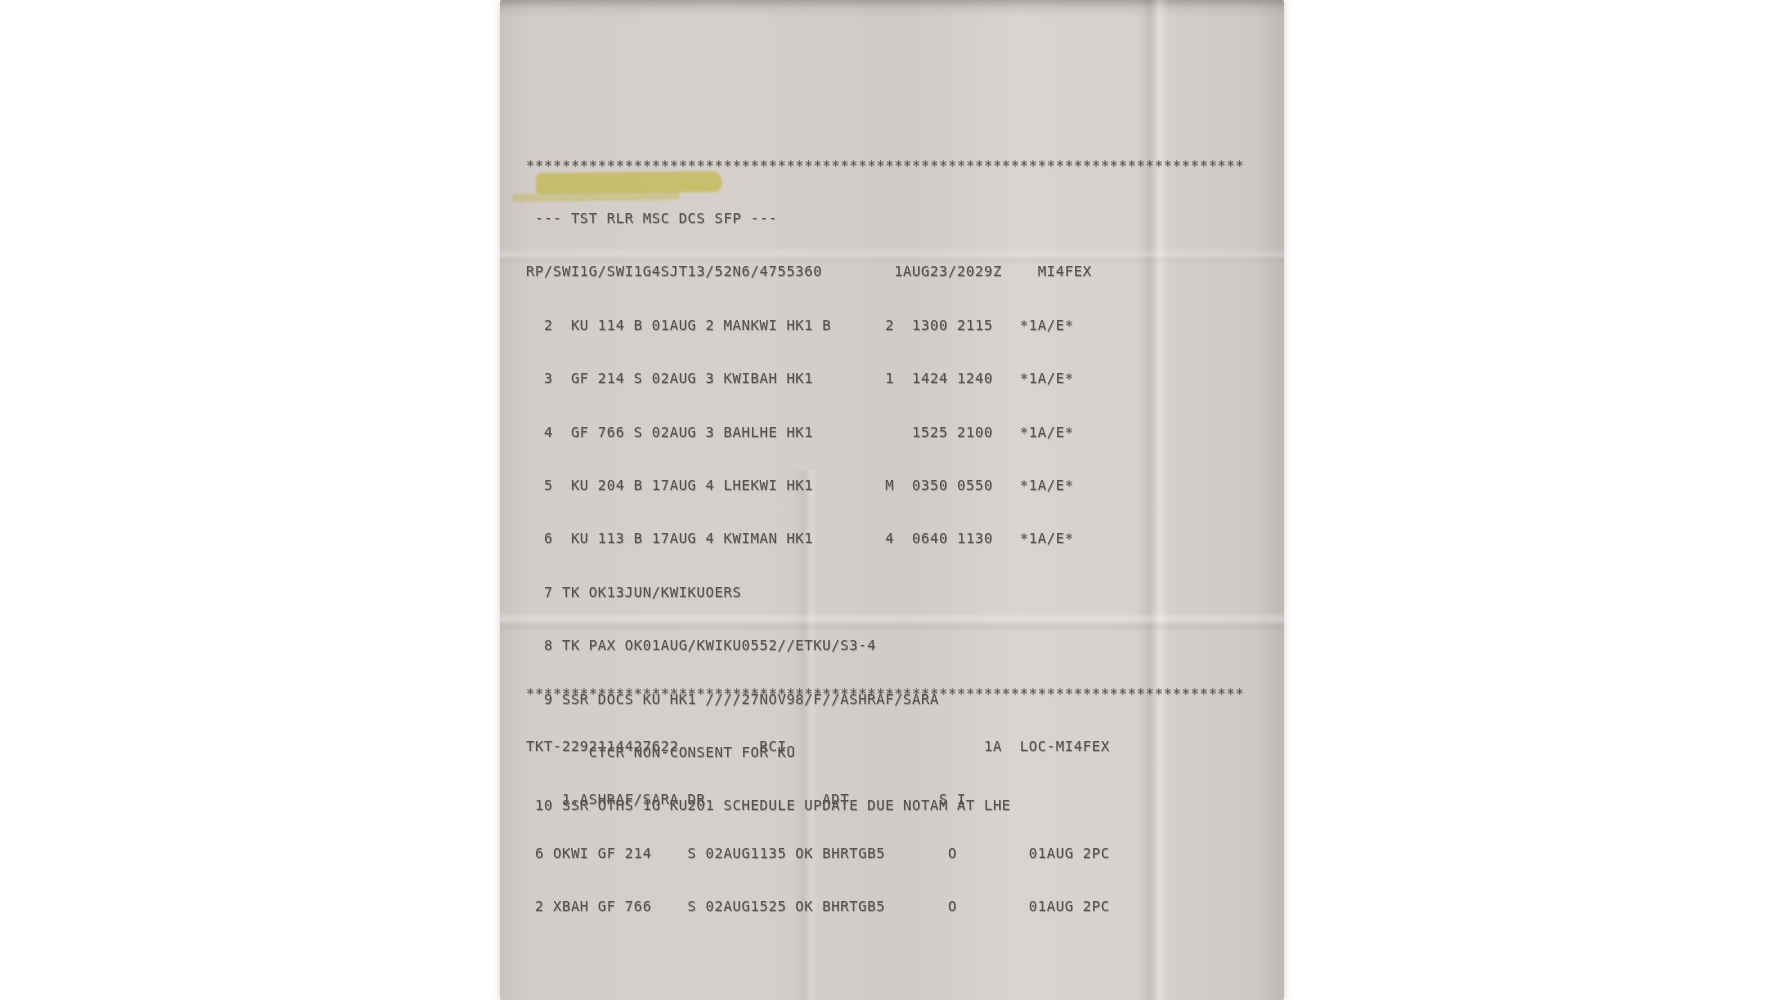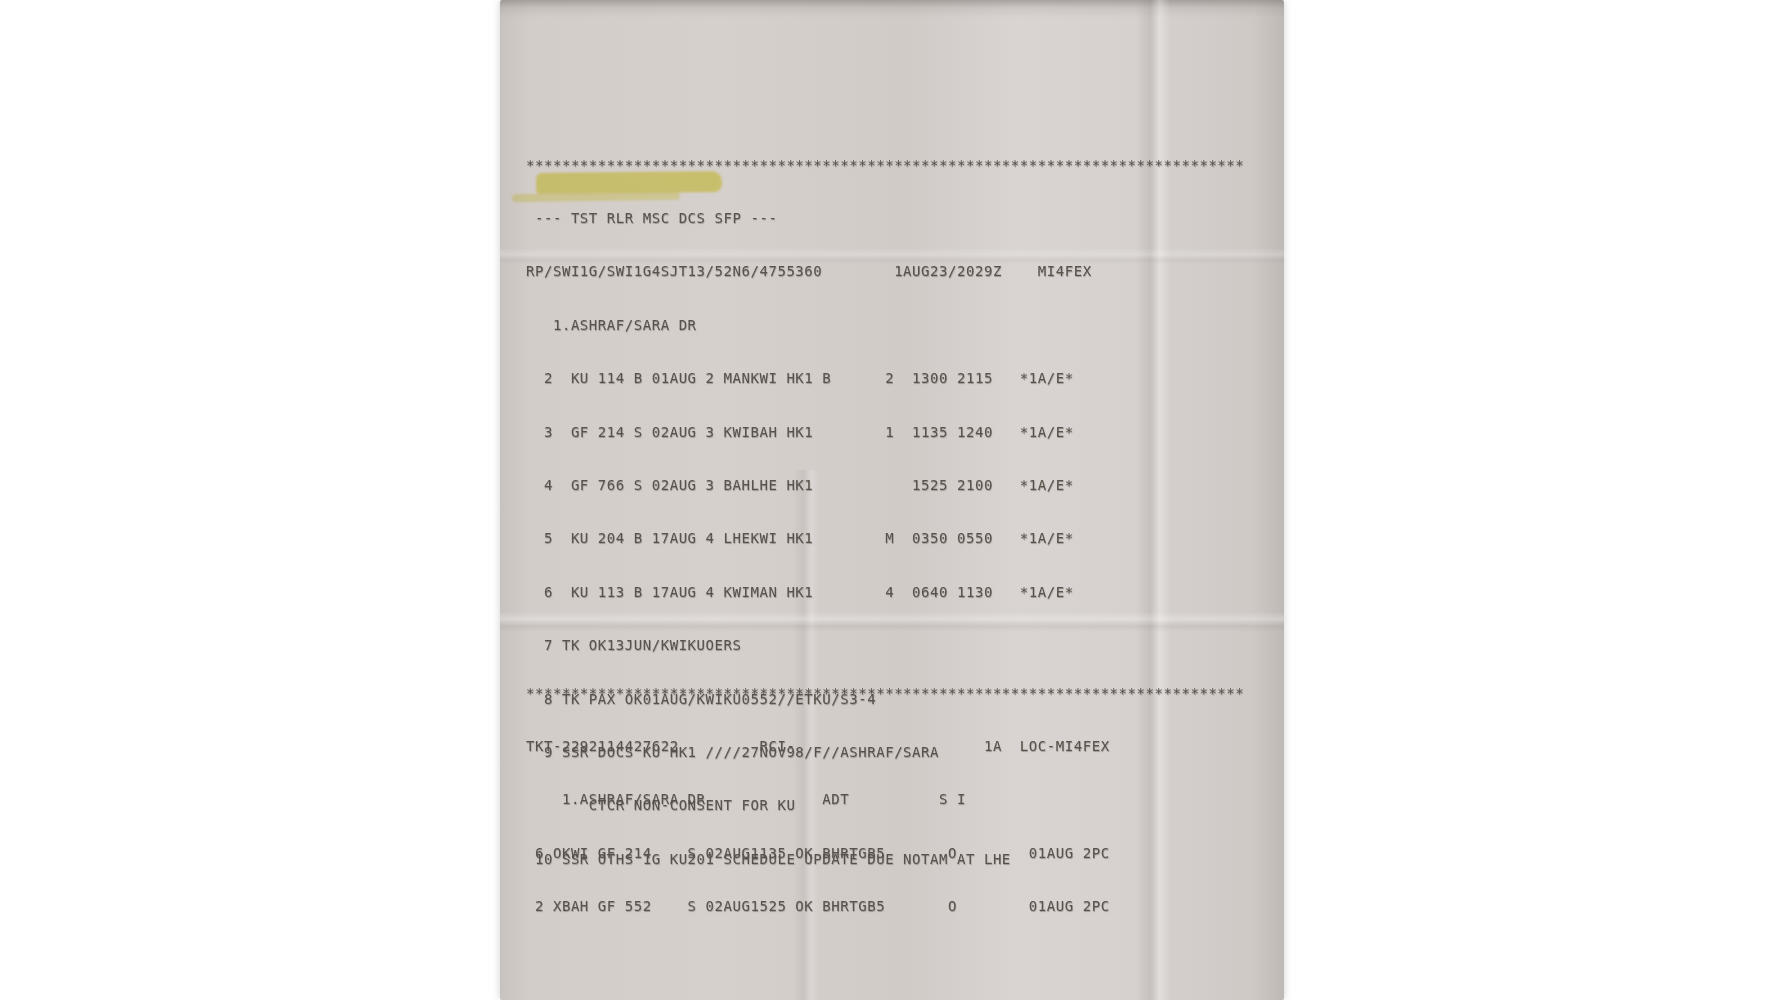--- a/index.html
+++ b/index.html
@@ -67,23 +67,22 @@
   <div class="crease-h"></div>
   <div class="crease-h2"></div>
 
   <div class="hl-main" style="background-color: rgb(230, 222, 63);"></div>
   <div class="hl-tail" style="background-color: rgb(230, 222, 63);"></div>
 
   <div class="print sec1" style="color: rgb(88, 82, 76);">
     <div class="tline">********************************************************************************</div>
     <div class="tline"> --- TST RLR MSC DCS SFP ---</div>
     <div class="tline">RP/SWI1G/SWI1G4SJT13/52N6/4755360        1AUG23/2029Z    MI4FEX</div>
-    <div class="tline">   1.ASHRAF/SARA DR</div>
     <div class="tline">  2  KU 114 B 01AUG 2 MANKWI HK1 B      2  1300 2115   *1A/E*</div>
-    <div class="tline">  3  GF 214 S 02AUG 3 KWIBAH HK1        1  1135 1240   *1A/E*</div>
+    <div class="tline">  3  GF 214 S 02AUG 3 KWIBAH HK1        1  1424 1240   *1A/E*</div>
     <div class="tline">  4  GF 766 S 02AUG 3 BAHLHE HK1           1525 2100   *1A/E*</div>
     <div class="tline">  5  KU 204 B 17AUG 4 LHEKWI HK1        M  0350 0550   *1A/E*</div>
     <div class="tline">  6  KU 113 B 17AUG 4 KWIMAN HK1        4  0640 1130   *1A/E*</div>
     <div class="tline">  7 TK OK13JUN/KWIKUOERS</div>
     <div class="tline">  8 TK PAX OK01AUG/KWIKU0552//ETKU/S3-4</div>
     <div class="tline">  9 SSR DOCS KU HK1 ////27NOV98/F//ASHRAF/SARA</div>
     <div class="tline">       CTCR NON-CONSENT FOR KU</div>
     <div class="tline"> 10 SSR OTHS 1G KU201 SCHEDULE UPDATE DUE NOTAM AT LHE</div>
     
     
@@ -93,21 +92,21 @@
     
     
     
   </div>
 
   <div class="print sec2" style="color: rgb(88, 82, 76);">
     <div class="tline">********************************************************************************</div>
     <div class="tline">TKT-2292114427622         RCI-                     1A  LOC-MI4FEX</div>
     <div class="tline">    1.ASHRAF/SARA DR             ADT          S I</div>
     <div class="tline"> 6 OKWI GF 214    S 02AUG1135 OK BHRTGB5       O        01AUG 2PC</div>
-    <div class="tline"> 2 XBAH GF 552    S 02AUG1525 OK BHRTGB5       O        01AUG 2PC</div>
+    <div class="tline"> 2 XBAH GF 766    S 02AUG1525 OK BHRTGB5       O        01AUG 2PC</div>
     
     
     
     
     
     
     
     
     
     

